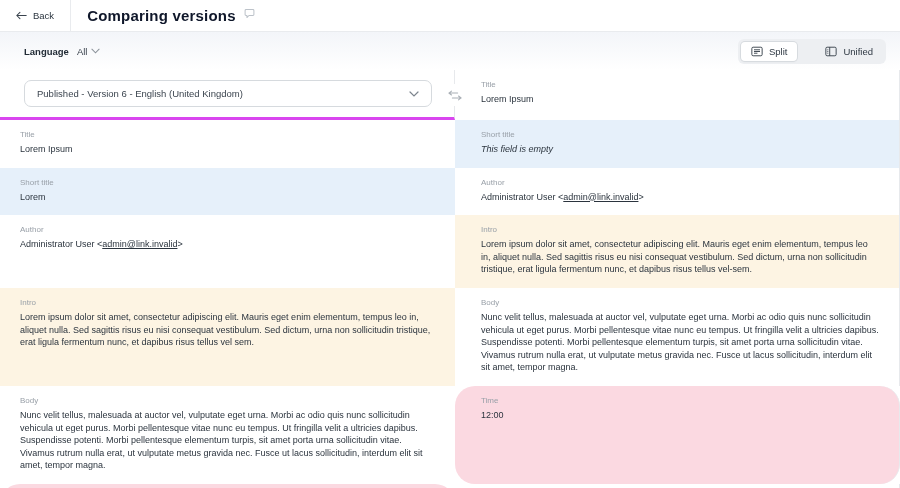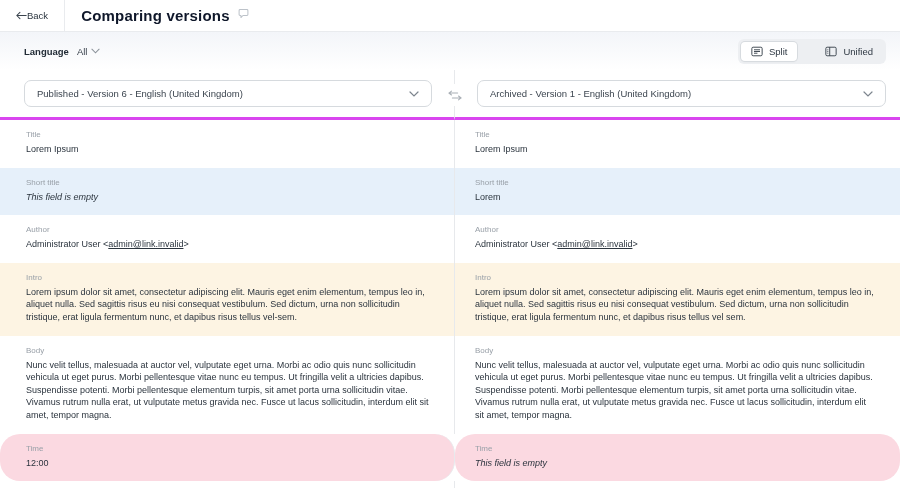--- a/index.html
+++ b/index.html
@@ -1,21 +1,21 @@
 <!DOCTYPE html>
 <html><head>
 <meta charset="utf-8">
 <style>
   * { box-sizing: border-box; margin: 0; padding: 0; }
   html, body { width: 900px; height: 488px; overflow: hidden; background: #fff; }
   body { font-family: "Liberation Sans", "DejaVu Sans", sans-serif; color: #2b343e; }
 
   
   .header { height: 32px; display: flex; align-items: center; border-bottom: 1px solid #e9ebee; background: #fff; }
-  .back-btn { height: 100%; display: flex; align-items: center; padding: 0 16px; font-size: 9.5px; color: #2c3640; background: none; border: none; cursor: pointer; font-family: inherit; }
+  .back-btn { height: 100%; display: flex; align-items: center; gap: 6px; padding: 0 16px; font-size: 9.5px; color: #2c3640; background: none; border: none; cursor: pointer; font-family: inherit; }
   .back-btn svg { width: 11px; height: 9px; color: #39434d; }
   .hdr-divider { width: 1px; height: 100%; background: #e9ebee; }
   .page-title { margin-left: 16px; font-size: 15px; font-weight: 700; color: #0f172a; letter-spacing: .2px; }
   .comment-ic { margin-left: 8px; width: 11px; height: 11px; color: #bcc2c9; margin-top: -4px; }
 
   
   .toolbar { height: 38px; display: flex; align-items: center; justify-content: space-between; padding: 0 14px 0 24px; background: linear-gradient(#f3f5f9, #ffffff); }
   .lang-group { display: flex; align-items: center; gap: 8px; }
   .lang-label { font-size: 9.5px; font-weight: 700; color: #222c36; }
   .lang-value { display: flex; align-items: center; gap: 4px; font-size: 9.5px; color: #3a434d; cursor: pointer; background: none; border: none; font-family: inherit; }
@@ -99,28 +99,20 @@
 
 <div class="content" id="cmp">
   <div class="cell sel cl">
     <button class="dropdown">
       <span>Published - Version 6 - English (United Kingdom)</span>
       <svg class="chev" viewBox="0 0 10 6" fill="none" stroke="currentColor" stroke-width="1.2" stroke-linecap="round">
           <path d="M1 1l4 4 4-4"></path>
         </svg>
     </button>
   </div>
-  <div class="cell sel cr">
-    <button class="dropdown">
-      <span>Archived - Version 1 - English (United Kingdom)</span>
-      <svg class="chev" viewBox="0 0 10 6" fill="none" stroke="currentColor" stroke-width="1.2" stroke-linecap="round">
-          <path d="M1 1l4 4 4-4"></path>
-        </svg>
-    </button>
-  </div>
   <button class="swap-btn">
     <svg viewBox="0 0 16 12" fill="none" stroke="currentColor" stroke-width="1.2" stroke-linecap="round" stroke-linejoin="round">
         <path d="M4 1 1 3.2l3 2.2M1 3.2h10M12 6.6l3 2.2-3 2.2M15 8.8H5"></path>
       </svg>
   </button>
 <div class="cell fcell cl">
     <div class="flabel">Title</div>
     <div class="fvalue">Lorem Ipsum</div>
   </div>
     <div class="cell fcell cr">

